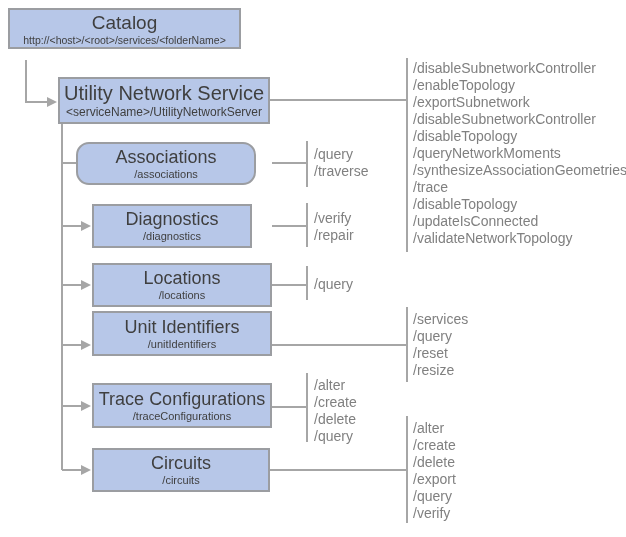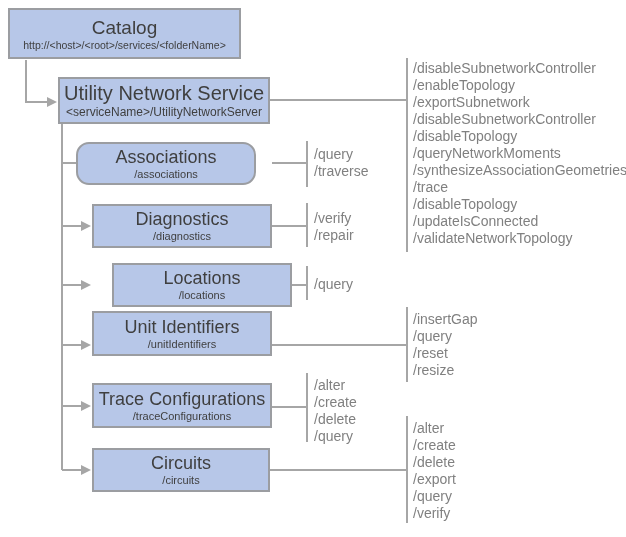--- a/index.html
+++ b/index.html
@@ -83,41 +83,41 @@
     <line x1="270" y1="345" x2="407" y2="345"></line>
     <line x1="407" y1="307" x2="407" y2="382"></line>
 
     <line x1="272" y1="407" x2="307" y2="407"></line>
     <line x1="307" y1="373" x2="307" y2="442"></line>
 
     <line x1="270" y1="470" x2="407" y2="470"></line>
     <line x1="407" y1="416" x2="407" y2="523"></line>
   </svg>
 
-  <div class="node catalog" style="left:8px;top:8px;width:233px;height:51px;">
+  <div class="node catalog" style="left:8px;top:8px;width:233px;height:41px;">
     <div class="node-title">Catalog</div>
     <div class="node-sub">http://&lt;host&gt;/&lt;root&gt;/services/&lt;folderName&gt;</div>
   </div>
 
   <div class="node uns" style="left:58px;top:77px;width:212px;height:47px;">
     <div class="node-title">Utility Network Service</div>
     <div class="node-sub">&lt;serviceName&gt;/UtilityNetworkServer</div>
   </div>
 
   <div class="node" style="left:76px;top:142px;width:180px;height:43px;border-radius:13px;">
     <div class="node-title">Associations</div>
     <div class="node-sub">/associations</div>
   </div>
 
-  <div class="node" style="left:92px;top:204px;width:180px;height:44px;">
+  <div class="node" style="left:92px;top:204px;width:160px;height:44px;">
     <div class="node-title">Diagnostics</div>
     <div class="node-sub">/diagnostics</div>
   </div>
 
-  <div class="node" style="left:92px;top:263px;width:180px;height:44px;margin-left:20px;">
+  <div class="node" style="left:92px;top:263px;width:180px;height:44px;">
     <div class="node-title">Locations</div>
     <div class="node-sub">/locations</div>
   </div>
 
   <div class="node" style="left:92px;top:311px;width:180px;height:45px;">
     <div class="node-title">Unit Identifiers</div>
     <div class="node-sub">/unitIdentifiers</div>
   </div>
 
   <div class="node" style="left:92px;top:383px;width:180px;height:45px;">
@@ -152,21 +152,21 @@
   <div class="ops" style="left:314px;top:210px;">
     <div class="op">/verify</div>
     <div class="op">/repair</div>
   </div>
 
   <div class="ops" style="left:314px;top:276px;">
     <div class="op">/query</div>
   </div>
 
   <div class="ops" style="left:413px;top:311px;">
-    <div class="op">/insertGap</div>
+    <div class="op">/services</div>
     <div class="op">/query</div>
     <div class="op">/reset</div>
     <div class="op">/resize</div>
   </div>
 
   <div class="ops" style="left:314px;top:377px;">
     <div class="op">/alter</div>
     <div class="op">/create</div>
     <div class="op">/delete</div>
     <div class="op">/query</div>

